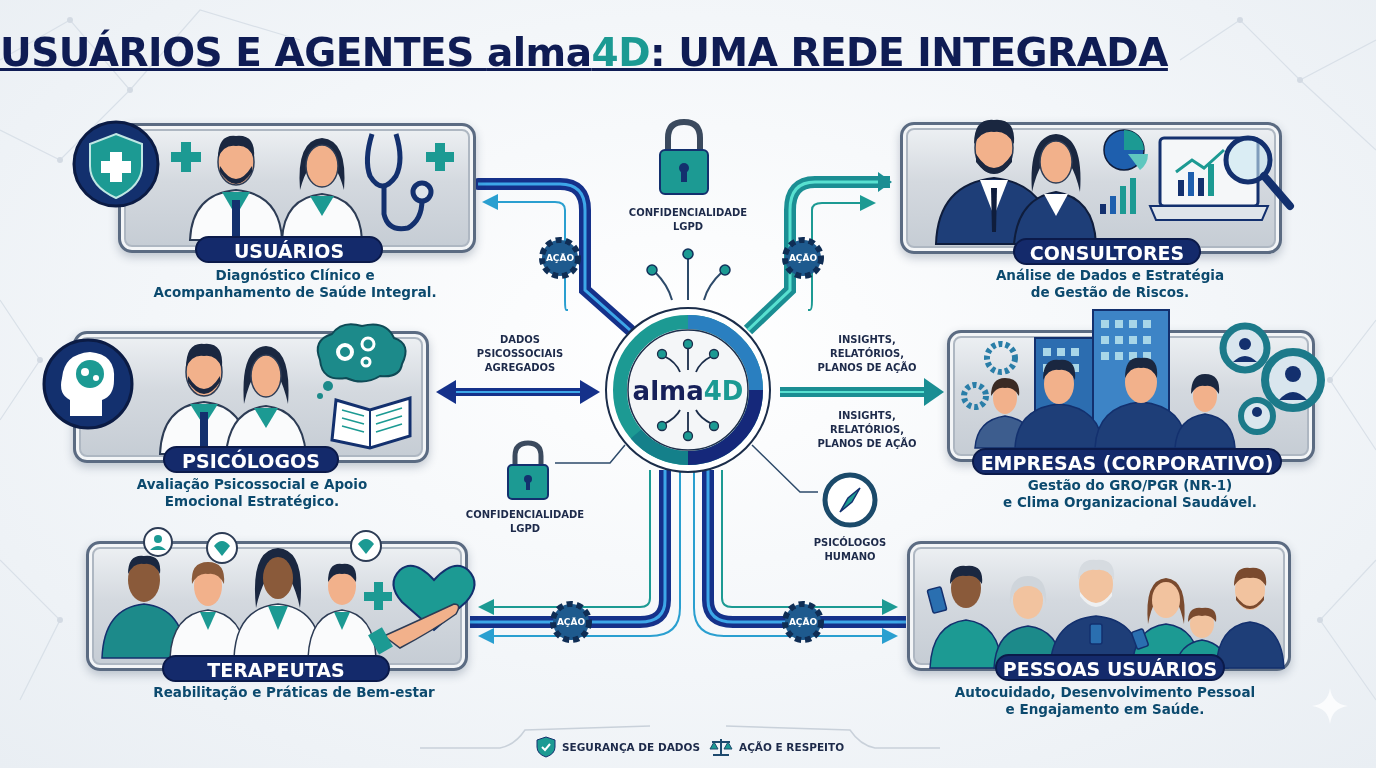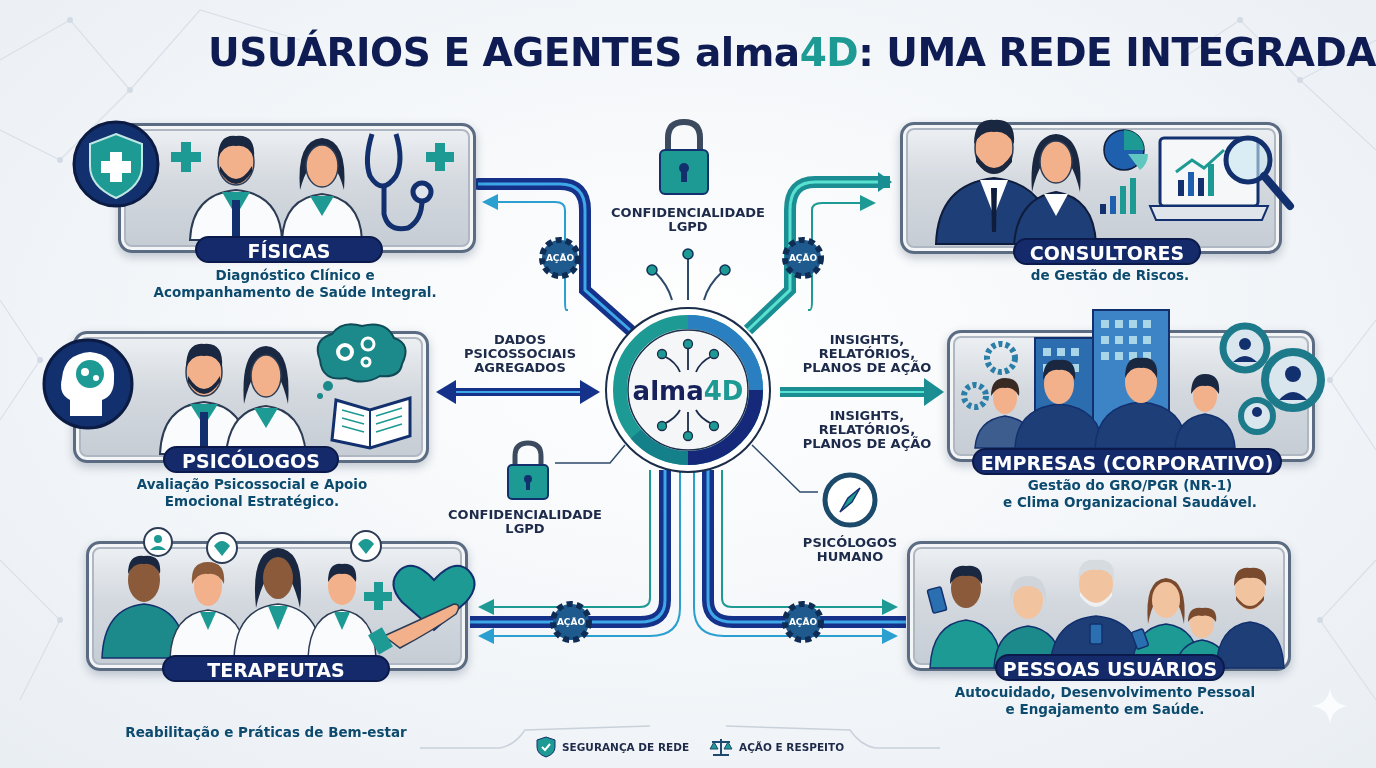--- a/index.html
+++ b/index.html
@@ -5,23 +5,23 @@
   * { box-sizing: border-box; margin: 0; padding: 0; }
   html, body { width: 1376px; height: 768px; overflow: hidden; }
   body {
     font-family: "DejaVu Sans", sans-serif;
     background: radial-gradient(ellipse at 50% 45%, #ffffff 0%, #f3f6f9 55%, #e9eef3 100%);
     position: relative;
     color: #14204a;
   }
   .bg-net { position: absolute; inset: 0; pointer-events: none; }
   .title {
-    position: absolute; left: 0; top: 30px; width: 1376px; text-align: right;
+    position: absolute; left: 0; top: 30px; width: 1376px; text-align: left;
     font-family: "DejaVu Sans", sans-serif; font-weight: bold; font-size: 39px;
-    letter-spacing: -0.5px; color: #0f1c54;
+    letter-spacing: -0.5px; color: #0f1c54; text-decoration: underline;
   }
   .title .accent { color: #1c9a93; }
   .title .brand { text-transform: none; }
 
   .card {
     position: absolute; border-radius: 14px;
     background: linear-gradient(180deg, #eef1f4 0%, #d4d9df 45%, #c5ccd4 100%);
     border: 3px solid #5b6b82;
     box-shadow: inset 0 0 0 3px #f3f5f7, inset 0 0 0 5px #aeb7c2, 0 4px 10px rgba(30,50,80,.25);
   }
@@ -29,21 +29,21 @@
     position: absolute; height: 27px; border-radius: 14px;
     background: #142a6b; color: #fff; font-weight: bold; font-size: 19px;
     text-align: center; line-height: 27px; border: 2px solid #0b1a4a;
     white-space: nowrap;
   }
   .desc {
     position: absolute; text-align: center; font-size: 13.5px; font-weight: bold;
     color: #0c4a6e; line-height: 17px;
   }
   .label-sm {
-    position: absolute; text-align: center; font-size: 13px; font-weight: bold;
+    position: absolute; text-align: center; font-size: 10px; font-weight: bold;
     color: #1d2a4a; line-height: 14px; white-space: nowrap;
   }
   .gear-badge {
     position: absolute; width: 46px; height: 46px;
   }
   .gear-badge span {
     position: absolute; inset: 0; display: flex; align-items: center; justify-content: center;
     color: #fff; font-size: 9px; font-weight: bold;
   }
   .center {
@@ -173,21 +173,21 @@
   <g fill="none" stroke="#13306e" stroke-width="5">
     <path d="M302 14 Q294 40 300 56 Q312 76 326 56 Q334 40 326 14"></path>
     <path d="M314 66 L314 94 Q318 112 338 108 Q352 100 352 80"></path>
     <circle cx="352" cy="72" r="9" fill="#dfe5ea"></circle>
   </g>
   <g fill="#1c9a93">
       <rect x="365" y="23" width="10" height="28"></rect>
       <rect x="356" y="32" width="28" height="10"></rect>
     </g>
 </svg>
-<div class="pill" style="left:195px;top:236px;width:188px;">FÍSICAS</div>
+<div class="pill" style="left:195px;top:236px;width:188px;">USUÁRIOS</div>
 <div class="desc" style="left:110px;top:267px;width:370px;">
   <div>Diagnóstico Clínico e</div>
   <div>Acompanhamento de Saúde Integral.</div>
 </div>
 
 <div class="card" style="left:900px;top:122px;width:382px;height:132px;"></div>
 <svg style="position:absolute;left:930px;top:112px;" width="370" height="140">
   <g>
     <path d="M6 132 Q8 72 64 66 Q120 72 122 132 z" fill="#1e3e78" stroke="#0f1d3c" stroke-width="2"></path>
     <path d="M50 68 L64 104 L78 68 z" fill="#fff"></path>
@@ -222,20 +222,21 @@
       <rect x="278" y="52" width="6" height="32" fill="#1c9a93"></rect>
     <path d="M246 60 L262 48 L274 56 L294 38" stroke="#1c9a93" stroke-width="3" fill="none"></path>
   </g>
   <g>
     <circle cx="318" cy="48" r="22" fill="rgba(200,230,240,.6)" stroke="#13306e" stroke-width="5"></circle>
     <path d="M334 64 L360 94" stroke="#13306e" stroke-width="8" stroke-linecap="round"></path>
   </g>
 </svg>
 <div class="pill" style="left:1013px;top:238px;width:188px;">CONSULTORES</div>
 <div class="desc" style="left:920px;top:267px;width:380px;">
+  <div>Análise de Dados e Estratégia</div>
   <div>de Gestão de Riscos.</div>
 </div>
 
 <div class="card" style="left:73px;top:331px;width:356px;height:132px;"></div>
 <svg style="position:absolute;left:40px;top:320px;" width="400" height="140">
   <g>
     <circle cx="48" cy="64" r="44" fill="#13306e" stroke="#0b1b44" stroke-width="3"></circle>
     <path d="M30 96 L30 80 Q18 74 22 58 Q24 34 50 32 Q76 34 74 60 Q74 76 62 80 L62 96 z" fill="#fff"></path>
     <circle cx="50" cy="54" r="14" fill="#1c9a93"></circle>
     <circle cx="45" cy="52" r="4" fill="#fff"></circle>
@@ -377,21 +378,21 @@
       <rect x="290" y="60" width="9" height="28"></rect>
       <rect x="280" y="70" width="28" height="9"></rect>
     </g>
   <g>
     <path d="M350 58 Q330 36 316 48 Q302 62 318 80 L350 108 L382 80 Q398 62 384 48 Q370 36 350 58z" fill="#1c9a93" stroke="#13306e" stroke-width="2"></path>
     <path d="M300 114 Q340 96 370 82 Q378 82 372 92 Q350 108 316 126z" fill="#f2b18b" stroke="#2d3c55" stroke-width="1.5"></path>
     <rect x="288" y="108" width="16" height="22" fill="#1c9a93" transform="rotate(-30 296 118)"></rect>
   </g>
 </svg>
 <div class="pill" style="left:162px;top:655px;width:228px;">TERAPEUTAS</div>
-<div class="desc" style="left:76px;top:684px;width:380px;margin-top:40px;">
+<div class="desc" style="left:104px;top:684px;width:380px;">
   <div>Reabilitação e Práticas de Bem-estar</div>
 </div>
 
 <div class="card" style="left:907px;top:541px;width:384px;height:130px;"></div>
 <svg style="position:absolute;left:920px;top:540px;" width="370" height="130">
   <g>
     <path d="M10 128 Q12 84 46 80 Q80 84 82 128z" fill="#1c9a93" stroke="#13306e" stroke-width="1.5"></path>
     <ellipse cx="46" cy="48" rx="15" ry="20" fill="#8a5a3a"></ellipse>
       <path d="M30 44 Q30 24 46 26 Q64 24 62 44 Q56 34 46 36 Q36 34 30 44z" fill="#1a2740"></path>
     <path d="M74 128 Q76 90 108 86 Q140 90 142 128z" fill="#1c8a8a" stroke="#13306e" stroke-width="1.5"></path>
@@ -531,21 +532,21 @@
 
 <svg class="bg-net" width="1376" height="768">
   <path d="M420 748 L500 748 Q515 745 525 730 L650 726" stroke="#c9d1da" stroke-width="1.5" fill="none"></path>
   <path d="M726 726 L850 730 Q860 745 875 748 L940 748" stroke="#c9d1da" stroke-width="1.5" fill="none"></path>
 </svg>
 <div class="footer" style="left:536px;">
   <svg width="20" height="22">
     <path d="M10 1 L19 4 L19 11 Q19 18 10 21 Q1 18 1 11 L1 4 z" fill="#1c9a93" stroke="#13306e" stroke-width="1"></path>
     <path d="M6 11 L9 14 L14 8" stroke="#fff" stroke-width="2" fill="none"></path>
   </svg>
-  <span>SEGURANÇA DE REDE</span>
+  <span>SEGURANÇA DE DADOS</span>
 </div>
 <div class="footer" style="left:709px;">
   <svg width="24" height="20">
     <path d="M12 2 L12 18 M4 18 L20 18 M3 5 L21 5" stroke="#1e4a6e" stroke-width="2" fill="none"></path>
     <path d="M1 12 L5 5 L9 12 z M15 12 L19 5 L23 12 z" fill="#1c9a93" stroke="#1e4a6e" stroke-width="1"></path>
   </svg>
   <span>AÇÃO E RESPEITO</span>
 </div>
 
 <svg class="sparkle" width="36" height="36">

